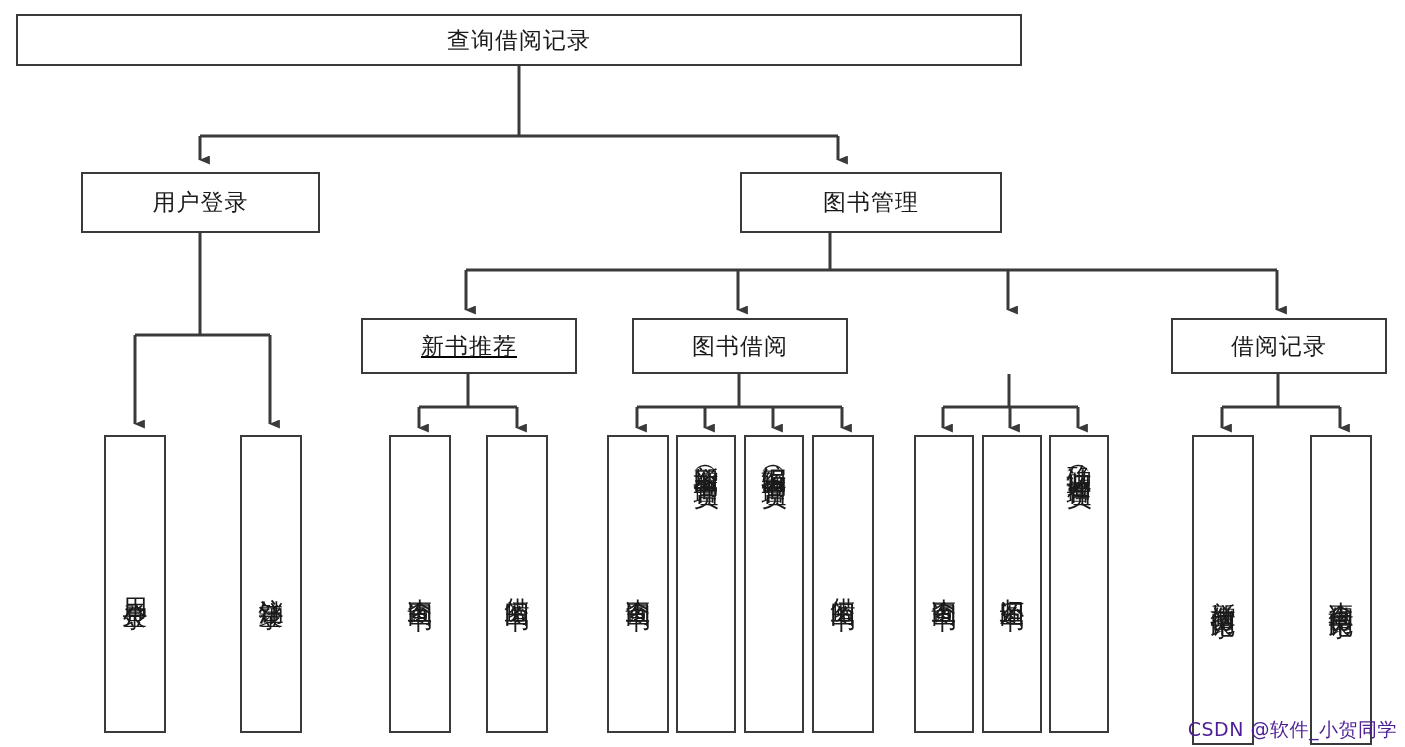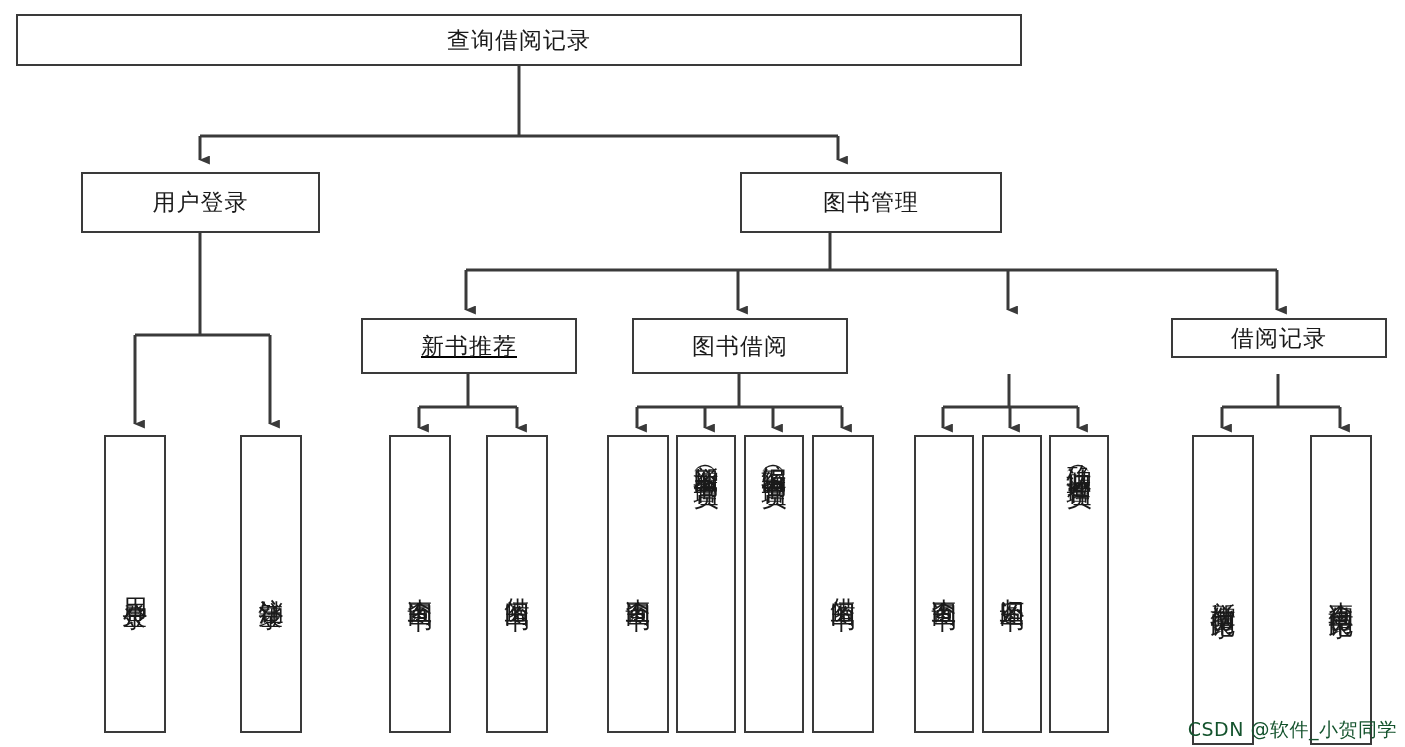--- a/index.html
+++ b/index.html
@@ -61,21 +61,21 @@
     font-size: 25px;
     letter-spacing: 3px;
     line-height: 1;
     text-align: left;
   }
   #watermark {
     position: absolute;
     right: 8px;
     bottom: 4px;
     font-size: 19px;
-    color: #14532d;
+    color: #4c1d95;
     letter-spacing: 0.5px;
     z-index: 5;
     white-space: pre;
     font-family: "DejaVu Sans", "Liberation Sans", sans-serif;
   }
 </style>
 </head>
 <body>
 
 <div id="canvas">
@@ -144,21 +144,21 @@
 
   <div class="node horiz" style="left:361px; top:318px; width:216px; height:56px;text-decoration:underline;">
     <span class="label">新书推荐</span>
   </div>
 
   <div class="node horiz" style="left:632px; top:318px; width:216px; height:56px;">
     <span class="label">图书借阅</span>
   </div>
 
 
-  <div class="node horiz" style="left:1171px; top:318px; width:216px; height:40px;">
+  <div class="node horiz" style="left:1171px; top:318px; width:216px; height:56px;">
     <span class="label">借阅记录</span>
   </div>
 
   <div class="node vert mid" style="left:104px; top:435px; width:62px; height:298px;">
     <span class="label">用户登录</span>
   </div>
 
   <div class="node vert mid" style="left:240px; top:435px; width:62px; height:298px;">
     <span class="label">注销登录</span>
   </div>

